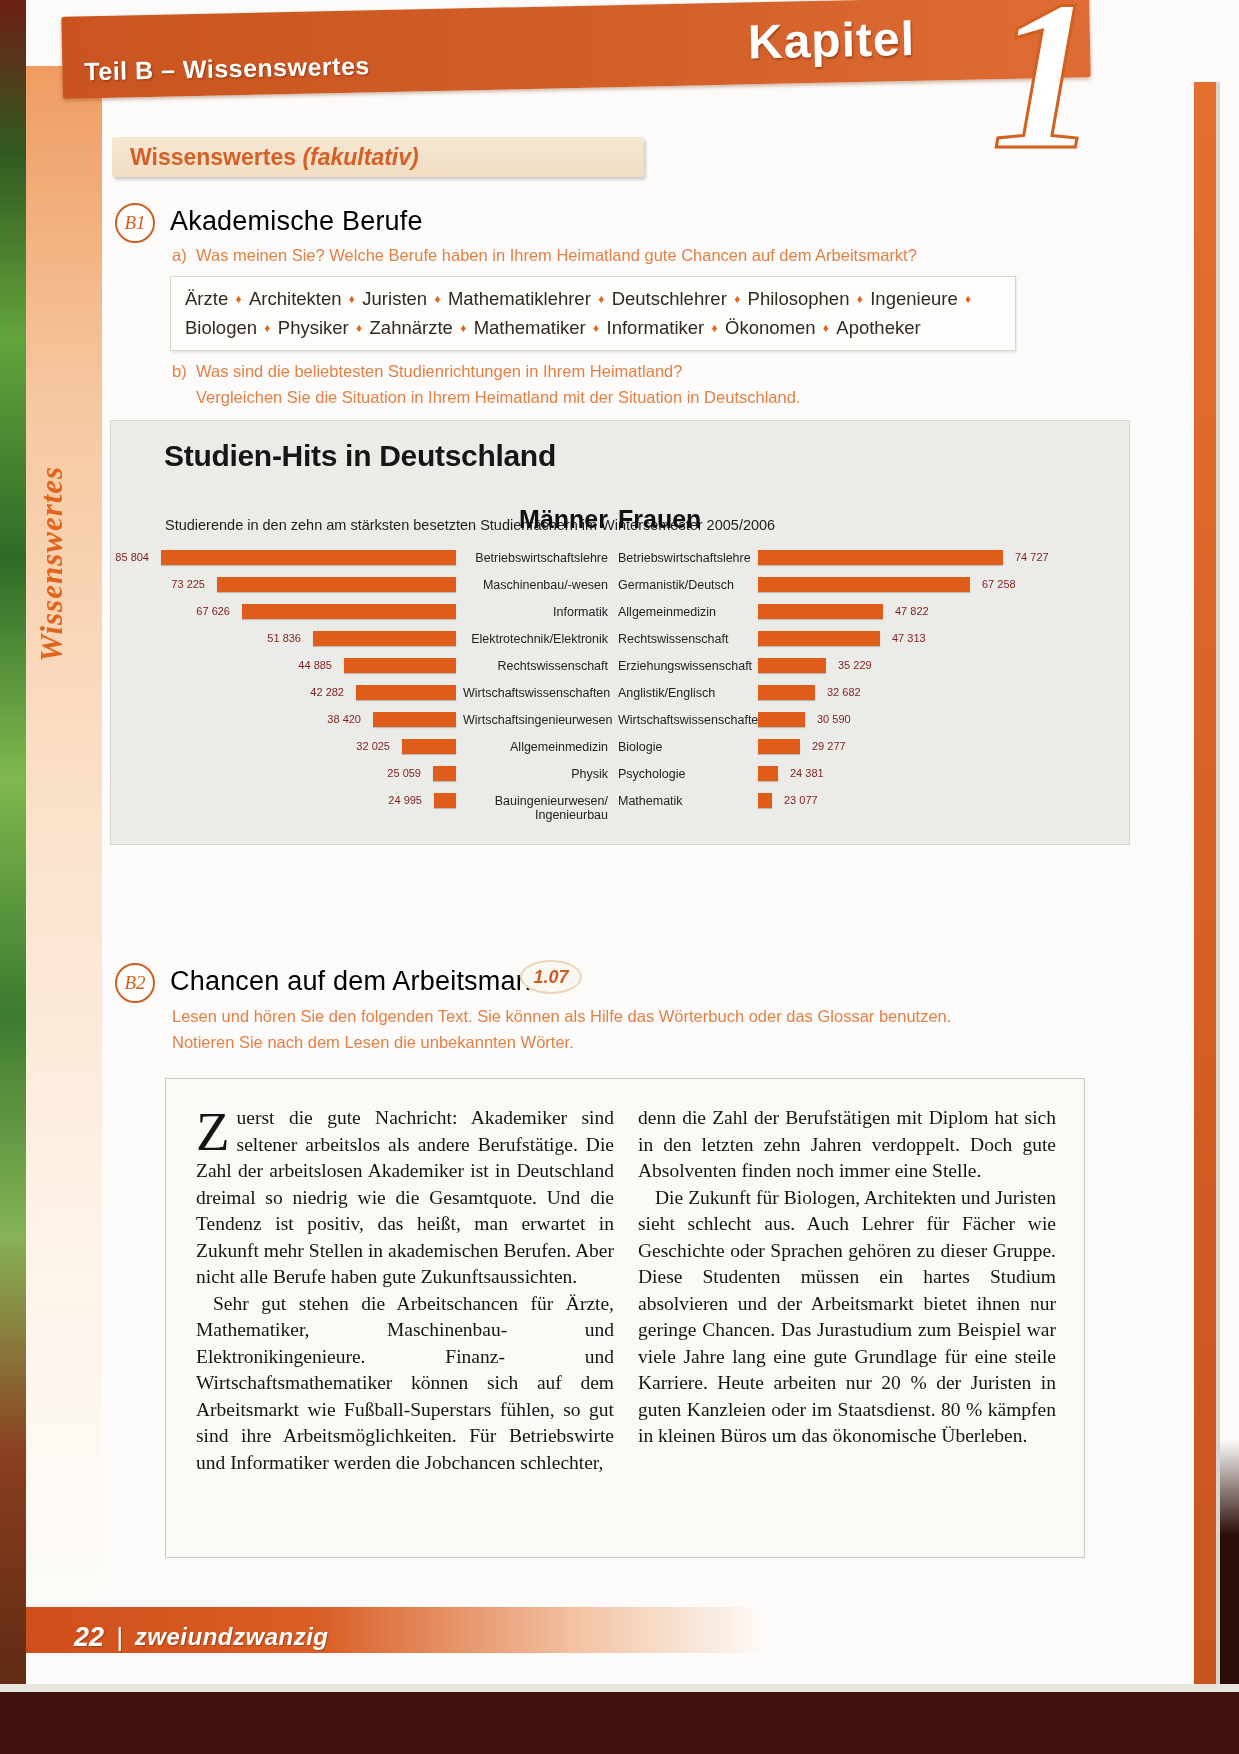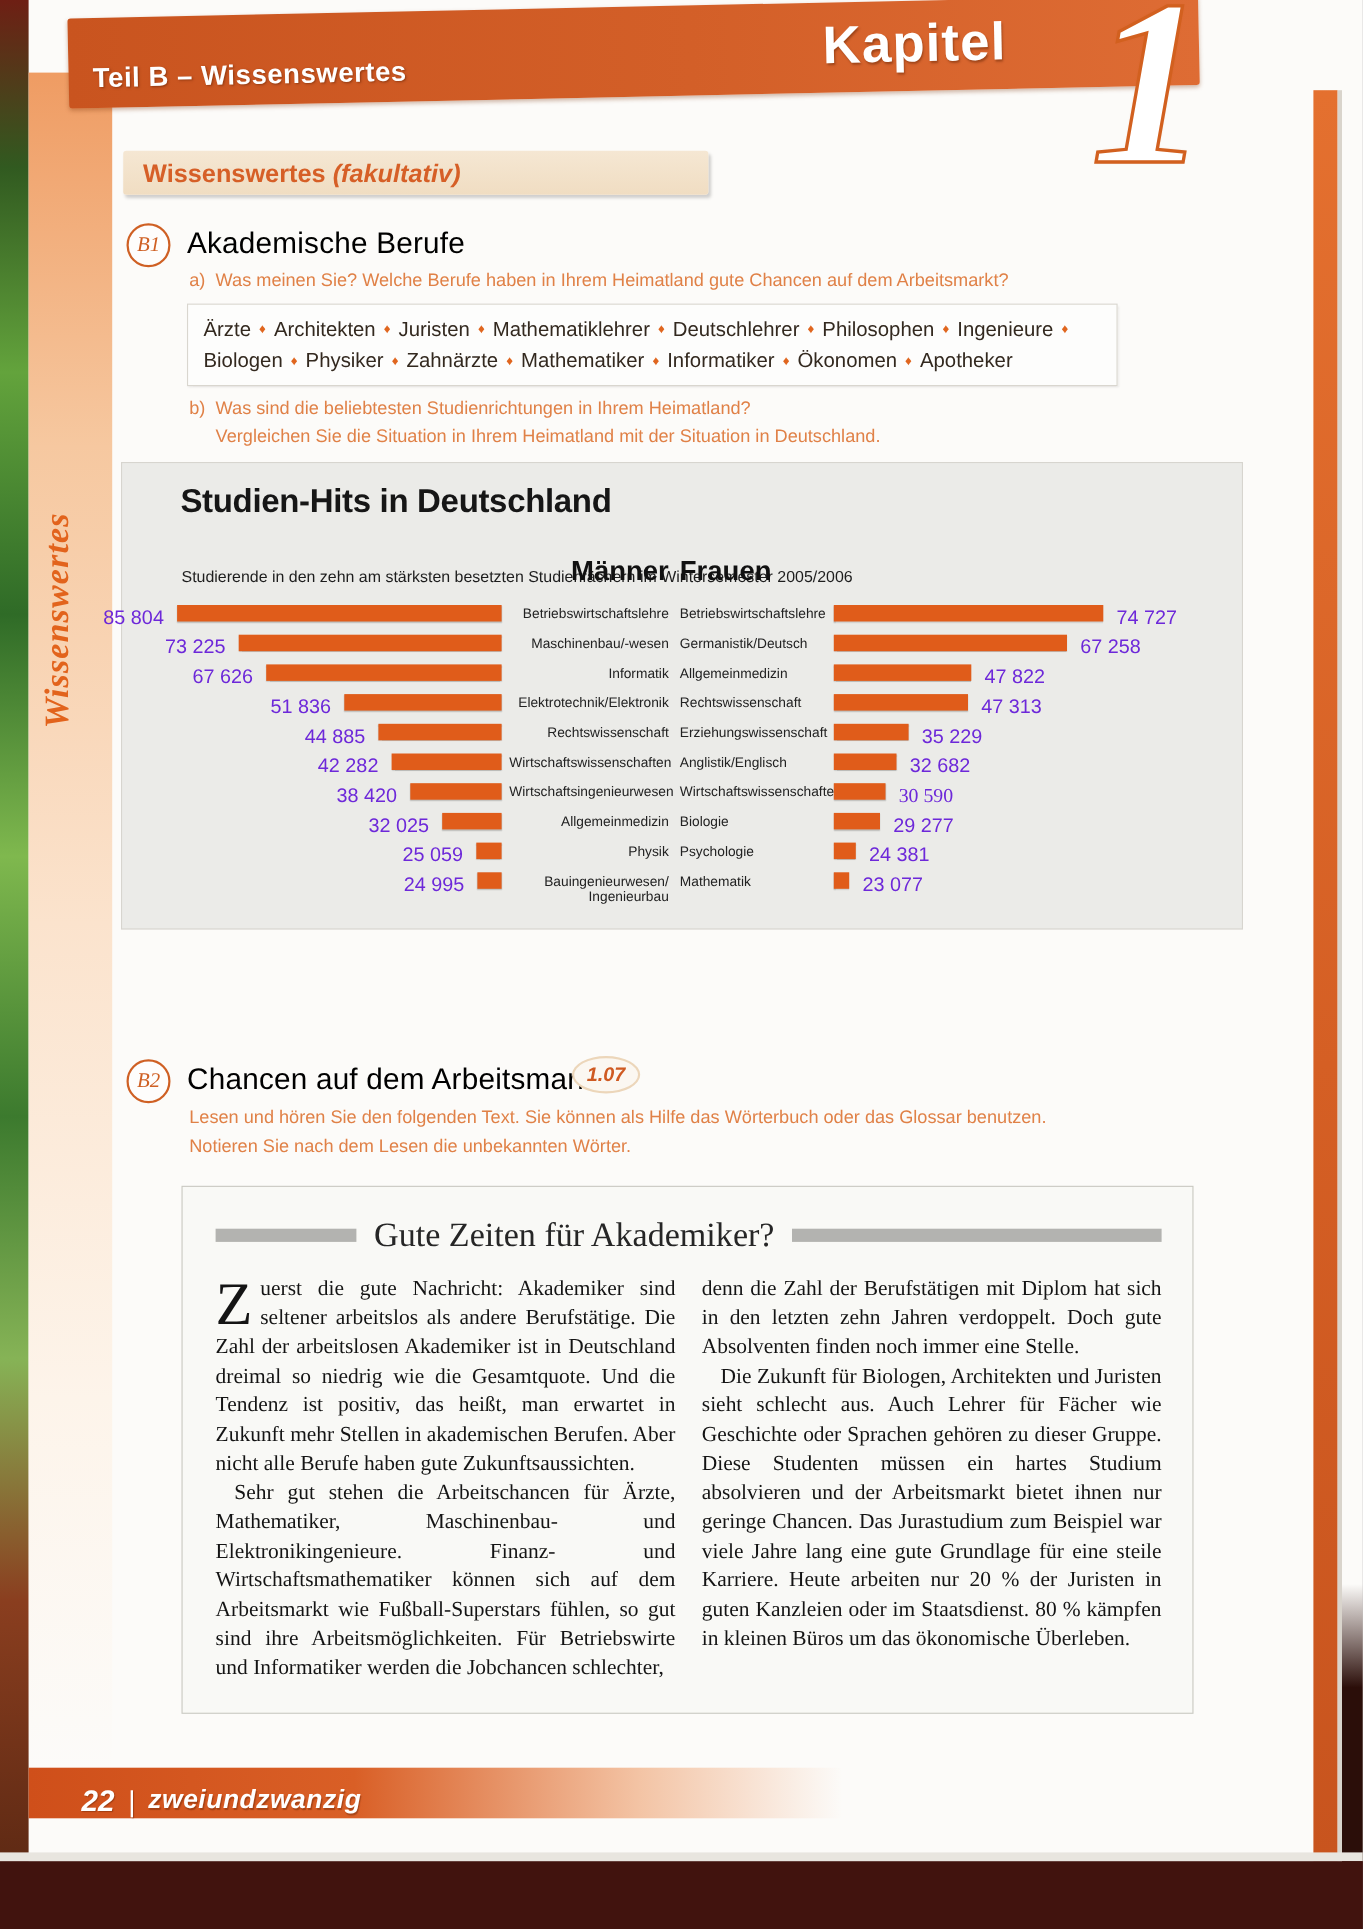--- a/index.html
+++ b/index.html
@@ -64,21 +64,21 @@
     background-color:#ebebe8;border:1px solid #d7d5cf;box-sizing:border-box;}
   .chart-title{position:absolute;left:53px;top:18px;font-size:30px;font-weight:bold;color:#161616;letter-spacing:-.3px;}
   .chart-sub{position:absolute;left:54px;top:60px;font-size:14.5px;color:#1d1d1d;margin-top:36px;}
   .hdr-men{position:absolute;left:300px;top:84px;width:197px;text-align:right;font-size:25px;font-weight:bold;color:#111;}
   .hdr-women{position:absolute;left:507px;top:84px;width:220px;font-size:25px;font-weight:bold;color:#111;}
   .crows{position:absolute;left:0;top:124px;width:100%;}
   .crow{position:relative;height:27px;}
   .cbarL{position:absolute;left:0;top:0;width:345px;height:27px;}
   .cbarR{position:absolute;left:647px;top:0;right:8px;height:27px;}
   .cbar{position:absolute;top:5px;height:15px;background:#e05c1a;box-shadow:0 1px 1px rgba(0,0,0,.2);}
-  .cval{position:absolute;top:6px;font-size:18px;color:#6d28d9;white-space:nowrap;}
+  .cval{position:absolute;top:6px;font-size:11px;color:#7f1d1d;white-space:nowrap;}
   .clab{position:absolute;top:6px;font-size:12.5px;color:#222;line-height:1.15;white-space:pre-line;}
   .clabL{left:352px;width:145px;text-align:right;}
   .clabR{left:507px;width:138px;}
 
   
   .audio{position:absolute;left:520px;top:960px;width:62px;height:34px;border:2px solid #eBD;
     border-color:#ecd6ba;border-radius:50%;background:#fbf7f1;box-sizing:border-box;
     text-align:center;line-height:30px;color:#cf5a22;font-size:18px;font-weight:bold;font-style:italic;}
 
   
@@ -221,21 +221,21 @@
         </div>
         <div class="crow">
           <div class="cbarL">
             <span class="cval" style="right: 95px;">38 420</span>
             <div class="cbar" style="right: 0px; width: 83px; background: rgb(224, 92, 26);"></div>
           </div>
           <div class="clab clabL">Wirtschaftsingenieurwesen</div>
           <div class="clab clabR">Wirtschaftswissenschaften</div>
           <div class="cbarR">
             <div class="cbar" style="left: 0px; width: 47px; background: rgb(224, 92, 26);"></div>
-            <span class="cval" style="left: 59px; font-family: Liberation Serif, serif;">30 590</span>
+            <span class="cval" style="left: 59px;">30 590</span>
           </div>
         </div>
         <div class="crow">
           <div class="cbarL">
             <span class="cval" style="right: 66px;">32 025</span>
             <div class="cbar" style="right: 0px; width: 54px; background: rgb(224, 92, 26);"></div>
           </div>
           <div class="clab clabL">Allgemeinmedizin</div>
           <div class="clab clabR">Biologie</div>
           <div class="cbarR">
@@ -273,25 +273,20 @@
 
   <div class="badge" style="left:115px;top:963px;">B2</div>
   <div class="ex-title" style="left:170px;top:966px;">Chancen auf dem Arbeitsmarkt</div>
   <div class="audio">1.07</div>
   <div class="q-text" style="left:172px;top:1003px;">
     <span>Lesen und hören Sie den folgenden Text. Sie können als Hilfe das Wörterbuch oder das Glossar benutzen.</span><br>
     <span>Notieren Sie nach dem Lesen die unbekannten Wörter.</span>
   </div>
 
   <div class="article">
-    <div class="art-head">
-      <div class="rule l"></div>
-      <div class="art-title">Gute Zeiten für Akademiker?</div>
-      <div class="rule r"></div>
-    </div>
     <div class="cols">
       <div class="col">
         <p><span class="dropcap">Z</span><span>uerst die gute Nachricht: Akademiker sind seltener arbeitslos als andere Berufstätige. Die Zahl der arbeitslosen Akademiker ist in Deutschland dreimal so niedrig wie die Gesamtquote. Und die Tendenz ist positiv, das heißt, man erwartet in Zukunft mehr Stellen in akademischen Berufen. Aber nicht alle Berufe haben gute Zukunftsaussichten.</span></p>
         <p class="indent">Sehr gut stehen die Arbeitschancen für Ärzte, Mathematiker, Maschinenbau- und Elektronikingenieure. Finanz- und Wirtschaftsmathematiker können sich auf dem Arbeitsmarkt wie Fußball-Superstars fühlen, so gut sind ihre Arbeitsmöglichkeiten. Für Betriebswirte und Informatiker werden die Jobchancen schlechter,</p>
       </div>
       <div class="col">
         <p>denn die Zahl der Berufstätigen mit Diplom hat sich in den letzten zehn Jahren verdoppelt. Doch gute Absolventen finden noch immer eine Stelle.</p>
         <p class="indent">Die Zukunft für Biologen, Architekten und Juristen sieht schlecht aus. Auch Lehrer für Fächer wie Geschichte oder Sprachen gehören zu dieser Gruppe. Diese Studenten müssen ein hartes Studium absolvieren und der Arbeitsmarkt bietet ihnen nur geringe Chancen. Das Jurastudium zum Beispiel war viele Jahre lang eine gute Grundlage für eine steile Karriere. Heute arbeiten nur 20 % der Juristen in guten Kanzleien oder im Staatsdienst. 80 % kämpfen in kleinen Büros um das ökonomische Überleben.</p>
       </div>
     </div>

